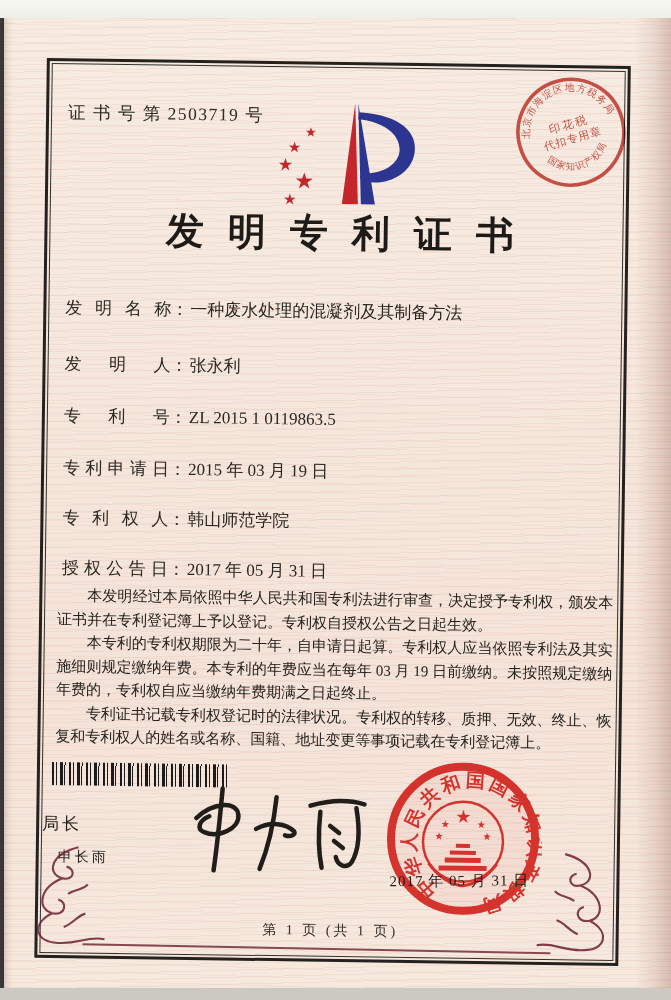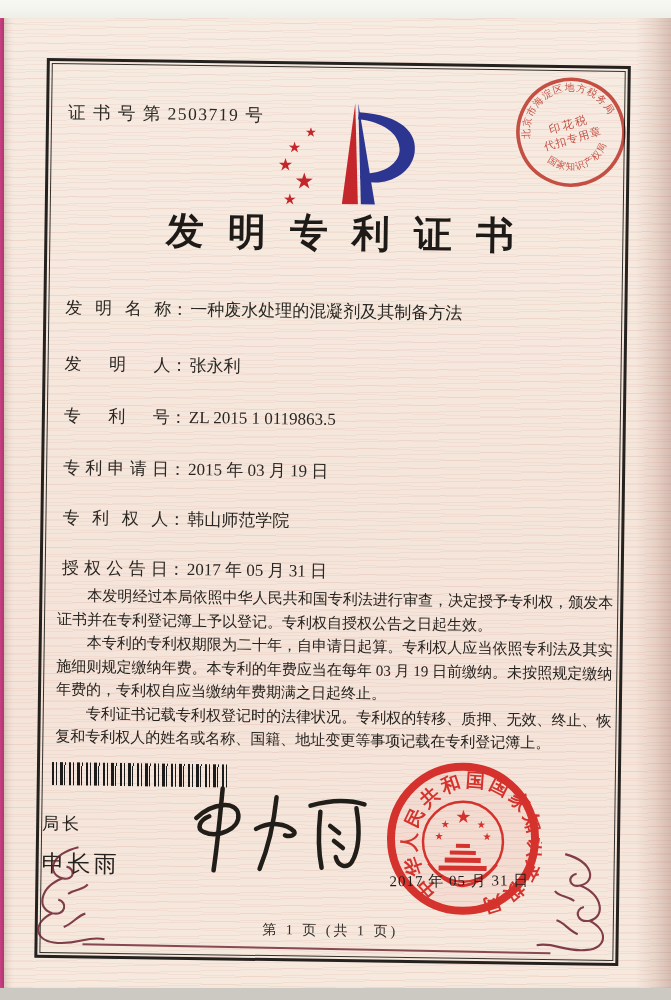--- a/index.html
+++ b/index.html
@@ -1,17 +1,17 @@
 <!DOCTYPE html>
 <html><head>
 <meta charset="utf-8">
 <style>
   html,body{margin:0;padding:0;}
   body{font-family:"Liberation Serif","DejaVu Serif",serif;}
-  .scan{position:relative;width:671px;height:1000px;background:#ec4899;overflow:hidden;}
+  .scan{position:relative;width:671px;height:1000px;background:#404040;overflow:hidden;}
   
   .band-top{position:absolute;left:0;top:0;width:671px;height:18px;background:linear-gradient(to bottom,#f6f8f2,#eef0e8);}
   .band-bottom{position:absolute;left:0;bottom:0;width:671px;height:12px;background:#ccc9c2;}
   
   .paper{position:absolute;left:4px;top:16px;width:667px;height:974px;
     background:
       repeating-linear-gradient(178.6deg, rgba(221,160,150,.16) 0 1px, rgba(0,0,0,0) 1px 7px),
       repeating-linear-gradient(181.7deg, rgba(221,160,150,.13) 0 1px, rgba(0,0,0,0) 1px 9px),
       linear-gradient(to bottom,#f7ece2,#f4e3d8 70%,#f6e9de);
     box-shadow:-4px 0 6px rgba(40,30,25,.35), inset 5px 0 10px -5px rgba(90,50,40,.35);}
@@ -40,21 +40,21 @@
   .body-text p{margin:0;text-indent:2em;}
   
   .barcode{position:absolute;left:55px;top:750px;width:176px;height:23px;
     background:repeating-linear-gradient(90deg,
       #1b1b1b 0 2px, rgba(0,0,0,0) 2px 4px,
       #1b1b1b 4px 5px, rgba(0,0,0,0) 5px 8px,
       #1b1b1b 8px 11px, rgba(0,0,0,0) 11px 12.5px,
       #1b1b1b 12.5px 13.5px, rgba(0,0,0,0) 13.5px 17px);}
   
   .director-title{position:absolute;left:46px;top:800px;font-size:17px;letter-spacing:3px;color:#26221e;}
-  .director-name{position:absolute;left:46px;top:836px;font-size:23px;letter-spacing:3px;color:#26221e;}
+  .director-name{position:absolute;left:62px;top:836px;font-size:14px;letter-spacing:3px;color:#26221e;}
   .signature{position:absolute;left:182px;top:762px;width:195px;height:105px;}
   
   .seal{position:absolute;left:388px;top:742px;width:158px;height:158px;opacity:.93;mix-blend-mode:multiply;}
   .seal-date{position:absolute;left:394px;top:854px;font-size:15px;letter-spacing:1px;color:#201d1a;transform:rotate(-1.2deg);}
   
   .flourish{position:absolute;width:88px;height:112px;opacity:.85;}
   .flourish.left{left:24px;top:832px;}
   .flourish.right{left:540px;top:832px;transform:scaleX(-1);}
   .orn-line{position:absolute;left:88px;top:932px;width:468px;height:2px;background:#6b2030;opacity:.8;transform:rotate(.3deg);}
   

